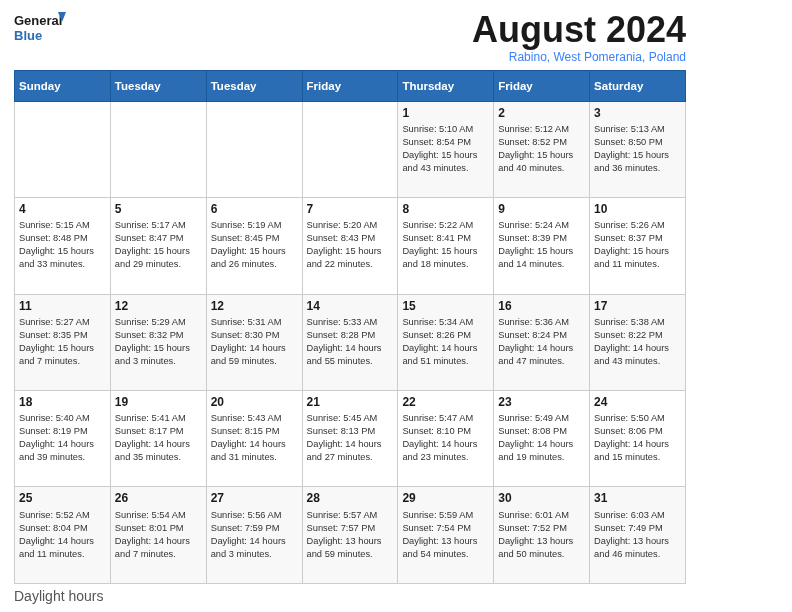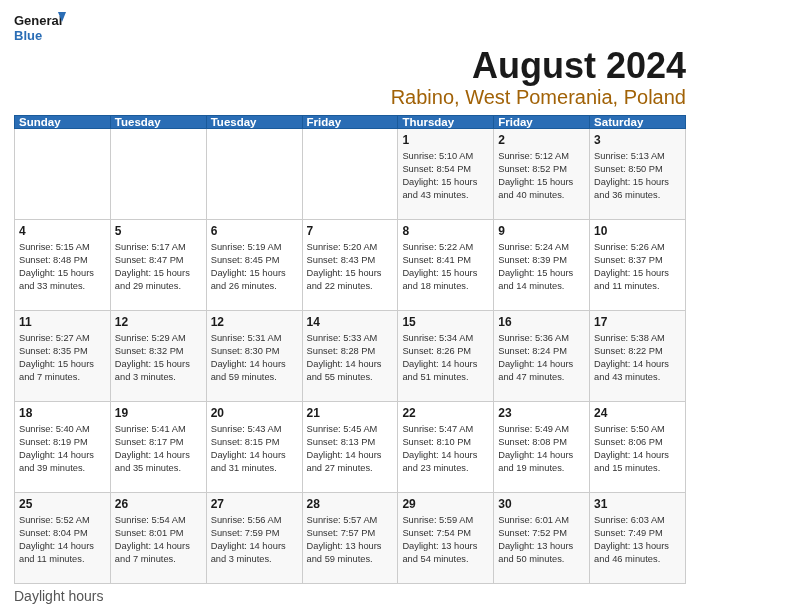--- a/index.html
+++ b/index.html
@@ -23,44 +23,43 @@
       align-items: flex-start;
       margin-bottom: 6px;
     }
     .logo {
       display: flex;
       align-items: center;
       gap: 4px;
     }
     .title-block {
       text-align: right;
-      margin-top: 36px;
     }
     .main-title {
       font-size: 36px;
       font-weight: bold;
       color: #1a1a1a;
       line-height: 1.1;
     }
     .subtitle {
-      font-size: 20px;
-      color: #a16207;
+      font-size: 12px;
+      color: #3b82f6;
     }
     .calendar-table {
       width: 100%;
       border-collapse: collapse;
       flex: 1;
       table-layout: fixed;
     }
     .calendar-table thead th {
       background-color: #2a6db5;
       color: #fff;
       font-size: 11.5px;
       font-weight: bold;
-      padding: 0 4px;
+      padding: 9px 4px;
       text-align: left;
       border: 1px solid #1a5a9a;
     }
     .calendar-table tbody td {
       border: 1px solid #ccc;
       vertical-align: top;
       padding: 3px 4px;
       font-size: 9.5px;
       line-height: 1.35;
       background: #fff;

